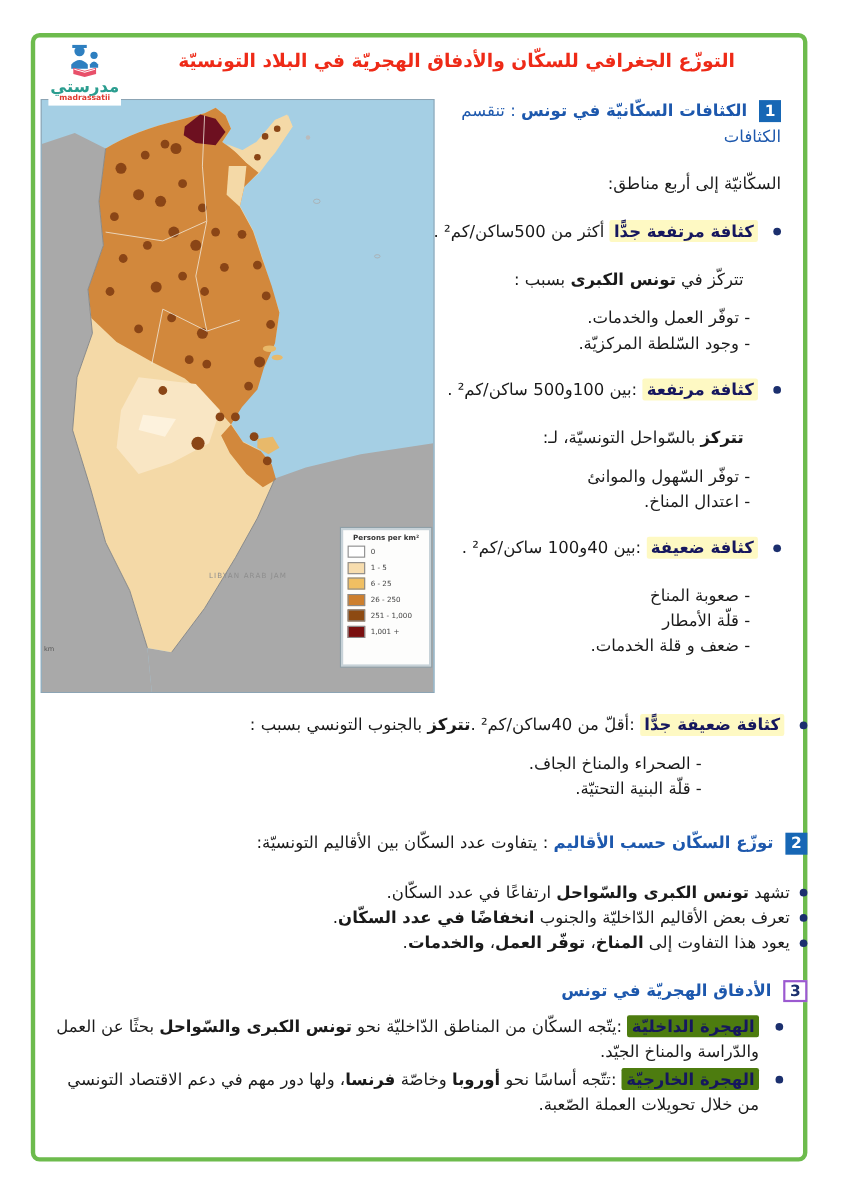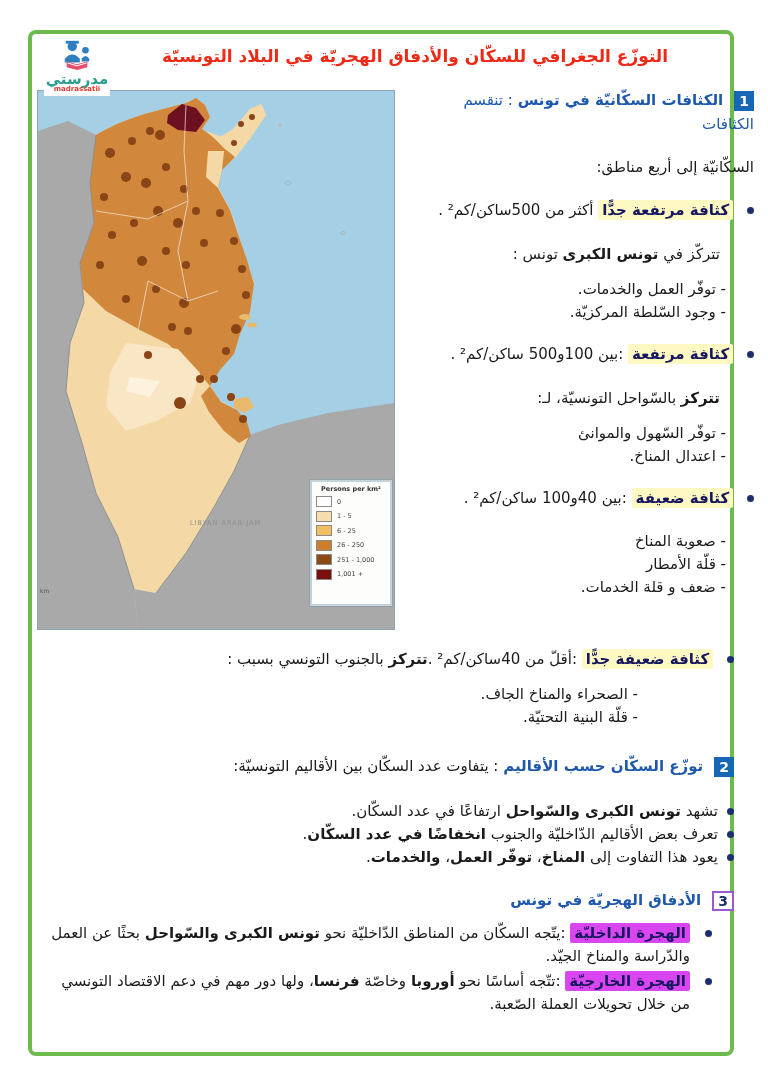--- a/index.html
+++ b/index.html
@@ -22,39 +22,39 @@
           background:#fdfdfc;border:2px solid #c7d2d8;outline:1px solid #8fa0a8;
           padding:3px 4px;box-sizing:border-box;}
   .legend-title{font-size:6.5px;font-weight:bold;color:#333;text-align:center;margin-bottom:3px;}
   .lr{display:flex;align-items:center;margin-bottom:3.5px;}
   .sw{display:inline-block;width:14px;height:9px;border:1px solid #8a8a8a;margin-right:5px;flex:none;}
   .lr span.lbl{font-size:6.5px;color:#444;}
   .neighbor-label{position:absolute;left:152px;top:428px;font-size:6.5px;color:#8e8e8e;
                   letter-spacing:1px;}
   .km-label{position:absolute;left:2px;top:496px;font-size:6px;color:#555;}
   
-  .col{position:absolute;left:416px;top:88px;width:338px;direction:rtl;text-align:right;
+  .col{position:absolute;left:372px;top:88px;width:338px;direction:rtl;text-align:right;
        font-size:15px;line-height:24px;}
   .bottom{position:absolute;left:40px;top:648px;width:694px;direction:rtl;text-align:right;
           font-size:15px;line-height:23px;z-index:2;}
   p{margin:0;}
   .mb-lg{margin-bottom:19px;}
   .mb-md{margin-bottom:12px;}
   .mb-b{margin-bottom:20px;}
   .numbox{display:inline-block;min-width:20px;height:20px;background:#1767b5;color:#fff;
           text-align:center;line-height:20px;font-weight:bold;font-size:14px;margin-left:6px;
           vertical-align:middle;}
   .numbox.outline{background:#fff;color:#1b2f6e;border:2px solid #9b59d0;line-height:16px;
           min-width:16px;height:16px;padding:0 1px;}
   .sect-title{color:#1d58ad;font-weight:bold;}
   .sect-rest-blue{color:#1d58ad;}
   .dot{display:inline-block;width:7px;height:7px;background:#1b2f6e;border-radius:50%;
        margin-left:9px;vertical-align:middle;}
   .hl-purple{background:#fef9c3;color:#16175e;font-weight:bold;padding:1px 4px;border-radius:2px;}
-  .hl-yellow{background:#d946ef;color:#16175e;font-weight:bold;padding:1px 4px;border-radius:2px;}
+  .hl-yellow{background:#4d7c0f;color:#16175e;font-weight:bold;padding:1px 4px;border-radius:2px;}
   .indent{padding-right:34px;}
   .dashlist{line-height:23px;margin-bottom:18px;}
   .dashlist.col-pad p{padding-right:28px;}
   .dashlist.wide-pad p{padding-right:96px;margin-bottom:0;}
   .dashlist p::before{content:"-  ";}
   .b{font-weight:bold;}
   .s2-bullets p{margin-bottom:0;}
   .mline{position:relative;padding-right:44px;margin-bottom:2px;}
   .mline .dot{position:absolute;right:22px;top:8px;margin:0;}
 </style>
@@ -191,21 +191,21 @@
       <span class="sect-title">الكثافات السكّانيّة في تونس</span>
       <span class="sect-rest-blue"> : تنقسم الكثافات</span>
     </p>
     <p class="mb-lg">السكّانيّة إلى أربع مناطق:</p>
 
     <p class="mb-b">
       <span class="dot"></span>
       <span class="hl-purple">كثافة مرتفعة جدًّا</span>
       <span> أكثر من  500ساكن/كم² .</span>
     </p>
-    <p class="indent mb-md"><span>تتركّز في </span><span class="b">تونس الكبرى</span><span> تونس  :</span></p>
+    <p class="indent mb-md"><span>تتركّز في </span><span class="b">تونس الكبرى</span><span> بسبب  :</span></p>
     <div class="dashlist col-pad">
       <p>توفّر العمل والخدمات.</p>
       <p>وجود السّلطة المركزيّة.</p>
     </div>
 
     <p class="mb-b">
       <span class="dot"></span>
       <span class="hl-purple">كثافة مرتفعة</span>
       <span> :بين  100و500 ساكن/كم² .</span>
     </p>

